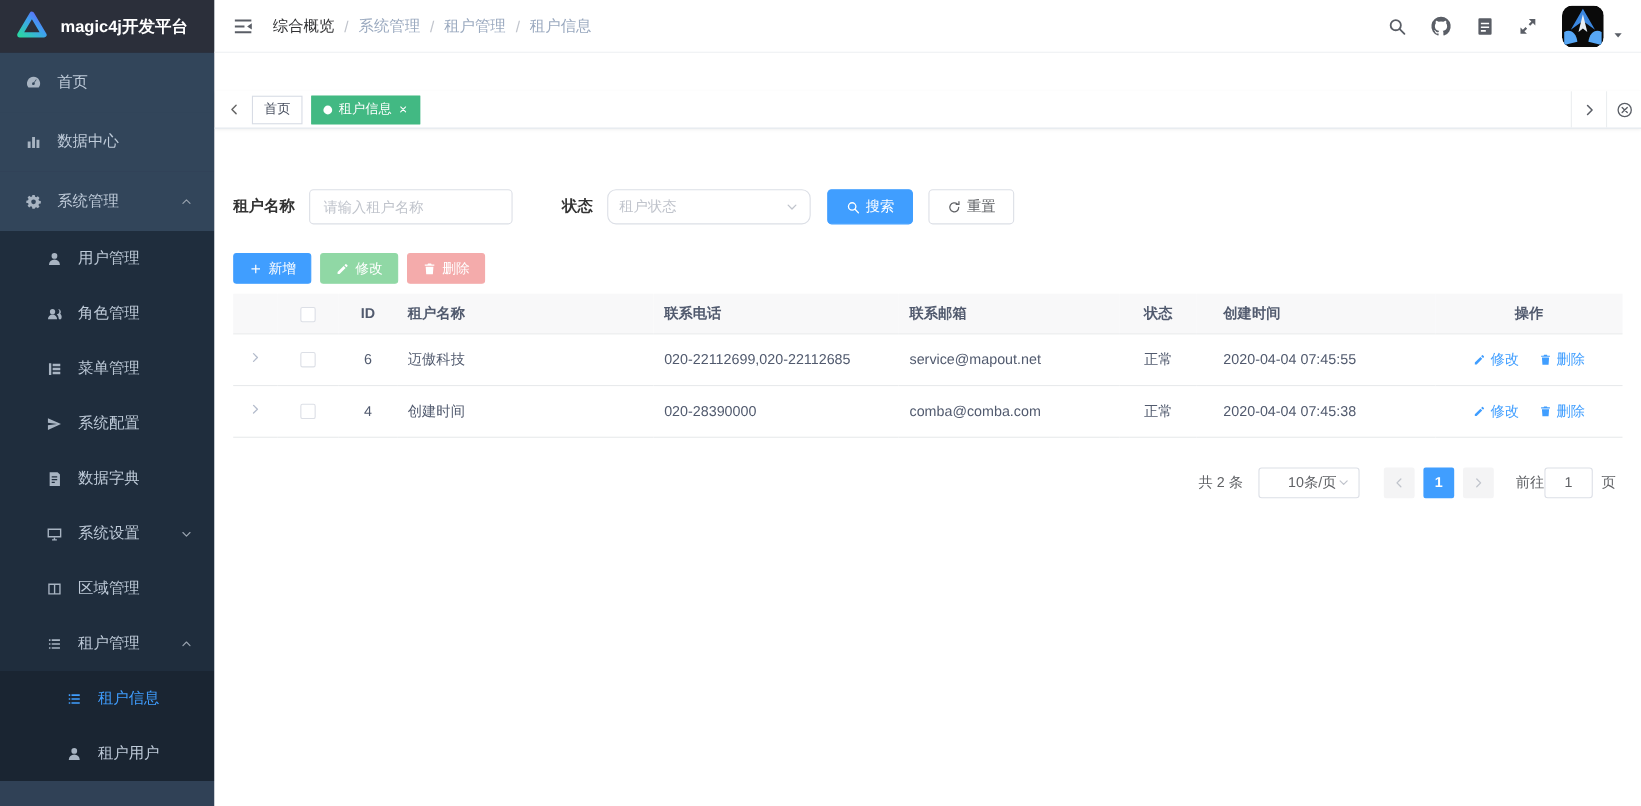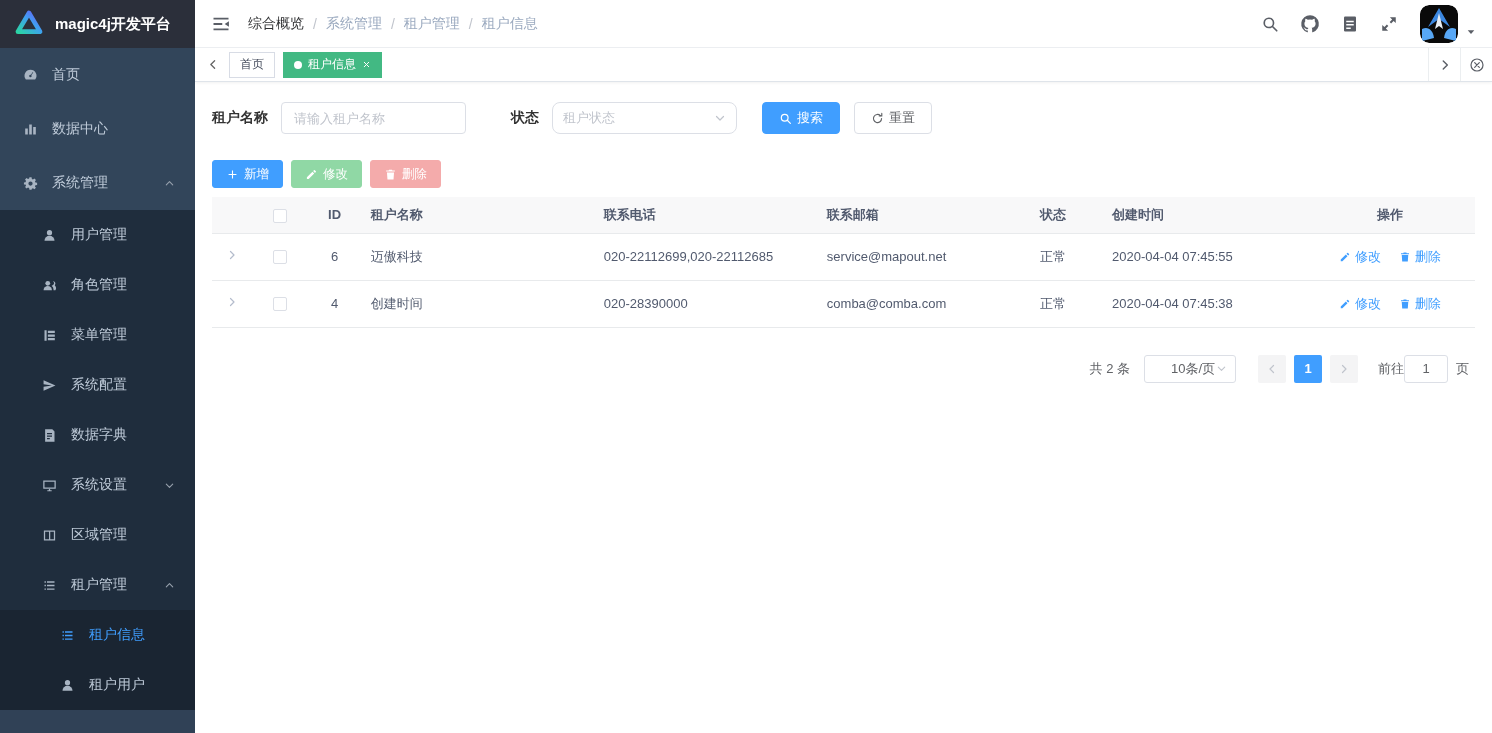--- a/index.html
+++ b/index.html
@@ -21,21 +21,21 @@
   .menu-item { display:flex; align-items:center; color:#bfcbd9; font-size:14px; cursor:pointer; }
   .menu-item.level-1 { height:54px; padding-left:23px; background:#32455a; }
   .menu-item.level-2 { height:50px; padding-left:42px; background:#1f2d3d; }
   .menu-item.level-3 { height:50px; padding-left:60px; background:#1a2532; }
   .mi-icon { margin-right:14px; font-size:15px; color:#a8b4c2; }
   .mi-label { white-space:nowrap; }
   .mi-arrow { margin-left:auto; margin-right:20px; font-size:11px; color:#97a1ad; }
   .menu-item.active, .menu-item.active .mi-icon { color:#409EFF; }
 
   
-  .main { flex:1; min-width:0; display:flex; flex-direction:column; background:#fff; }
+  .main { flex:1; min-width:0; display:flex; flex-direction:column; background:#fff;gap:35px; }
 
   
   .topbar { height:48px; flex:none; display:flex; align-items:center; padding:0 15px 0 16px; border-bottom:1px solid #eef0f3; }
   .collapse-ico { font-size:20px; color:#5a5e66; cursor:pointer; }
   .breadcrumb { margin-left:17px; display:flex; align-items:center; gap:9px; font-size:14px; }
   .bc-item { color:#9aa9bf; cursor:pointer; white-space:nowrap; }
   .bc-item.bc-first { color:#303133; }
   .bc-sep { color:#c0c4cc; }
   .top-actions { margin-left:auto; display:flex; align-items:center; }
   .top-icons { display:flex; align-items:center; gap:21px; }
@@ -67,21 +67,21 @@
   .f-input { width:185px; height:32px; border:1px solid #dcdfe6; border-radius:4px; padding:0 12px; font-size:13px; color:#606266; outline:none; font-family:inherit; }
   .f-input::placeholder { color:#c0c4cc; }
   .f-select { width:185px; height:32px; border:1px solid #dcdfe6; border-radius:8px; padding:0 10px; display:flex; align-items:center; justify-content:space-between; cursor:pointer; background:#fff; }
   .f-select-placeholder { color:#c0c4cc; font-size:13px; }
   .sel-caret { color:#c0c4cc; font-size:12px; }
 
   .btn { height:32px; display:inline-flex; align-items:center; gap:5px; padding:0 16px; border:1px solid transparent; border-radius:4px; font-size:13px; cursor:pointer; font-family:inherit; white-space:nowrap; }
   .btn .ico { font-size:13px; }
   .btn-primary { background:#409EFF; border-color:#409EFF; color:#fff; }
   .btn-plain { background:#fff; border-color:#dcdfe6; color:#606266; margin-left:14px; }
-  .btn-search { margin-left:25px; }
+  .btn-search { margin-left:15px; }
   .btn-sm { height:28px; padding:0 13px; border-radius:3px; font-size:12.5px; }
   .btn-success-dis { background:#90d8a5; border-color:#90d8a5; color:#fff; cursor:not-allowed; }
   .btn-danger-dis { background:#f4abab; border-color:#f4abab; color:#fff; cursor:not-allowed; }
   .toolbar { display:flex; gap:8px; margin-bottom:9px; }
 
   
   table { width:100%; border-collapse:collapse; font-size:13px; color:#515a6e; table-layout:fixed; }
   thead th { background:#f8f8f9; height:36px; font-weight:bold; color:#515a6e; text-align:left; padding:0 10px; border-bottom:1px solid #e8eaec; }
   tbody td { height:47px; padding:0 10px; border-bottom:1px solid #e8eaec; overflow:hidden; white-space:nowrap; }
   th.col-center, td.col-center { text-align:center; }

